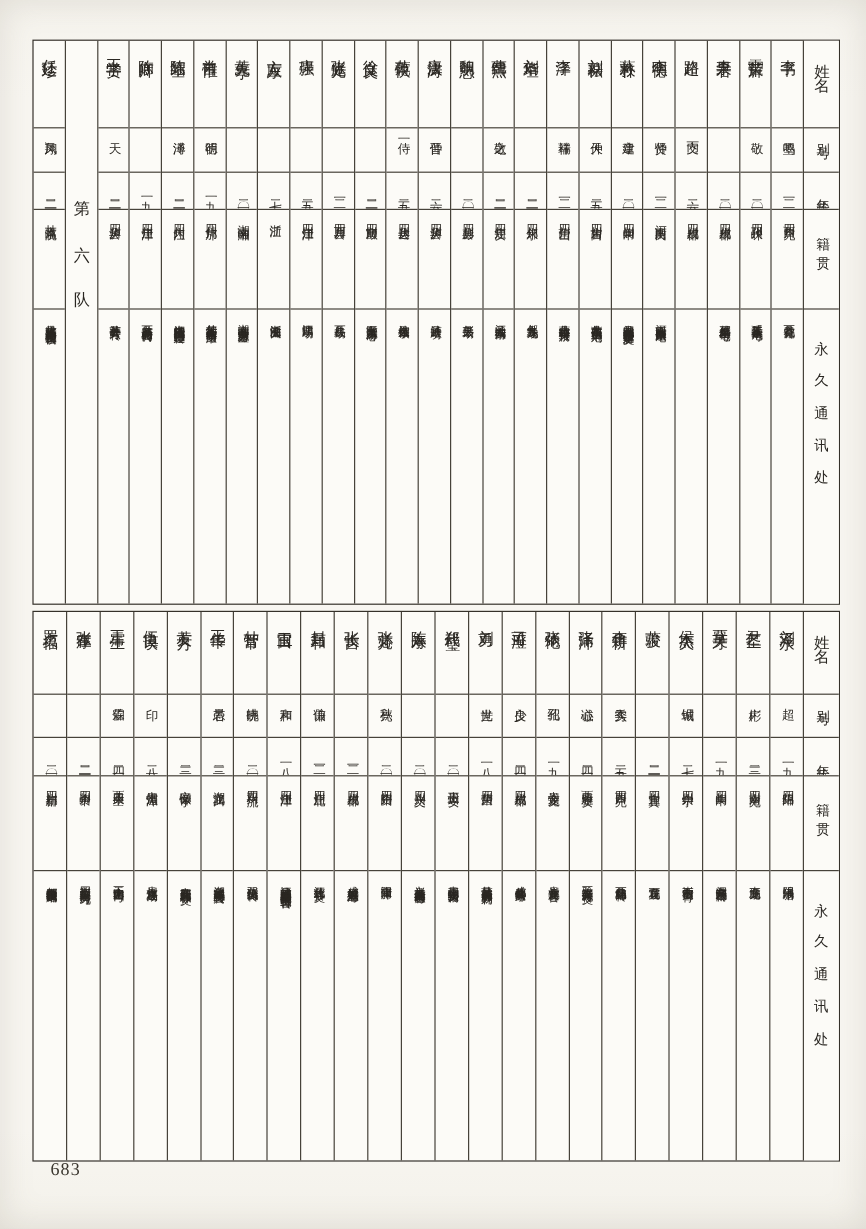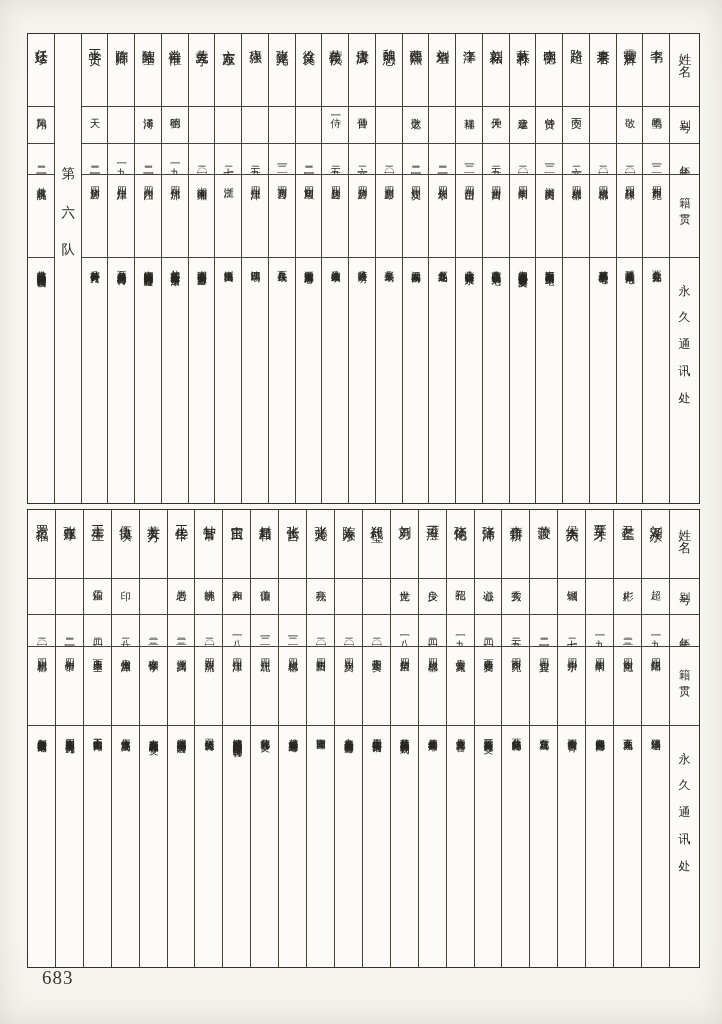--- a/index.html
+++ b/index.html
@@ -58,21 +58,21 @@
   .head .r-name span{font-size:13px;letter-spacing:11px;padding-top:9px;}
   .head .r-alias span{font-size:11px;letter-spacing:3px;padding-top:4px;}
   .head .r-age span{font-size:11px;letter-spacing:2px;padding-top:0;}
   .head .r-native span{font-size:11.5px;letter-spacing:17px;padding-top:13px;}
   .head .r-addr span{font-size:12px;letter-spacing:27px;padding-top:16px;}
   
   .seccell{flex:1 1 auto;}
   .seccell span{font-size:13.5px;letter-spacing:38px;padding-top:122px;}
   .page-number{
     position:absolute;left:42px;top:967px;
-    font-size:19px;letter-spacing:1px;color:#3a362e;
+    font-size:15px;letter-spacing:1px;color:#3a362e;
   }
 </style>
 </head>
 <body>
 
 <div class="page">
   <div class="sheet">
     <div class="vtable" id="table-top">
         <div class="vcol">
           <div class="vcell r-name">

